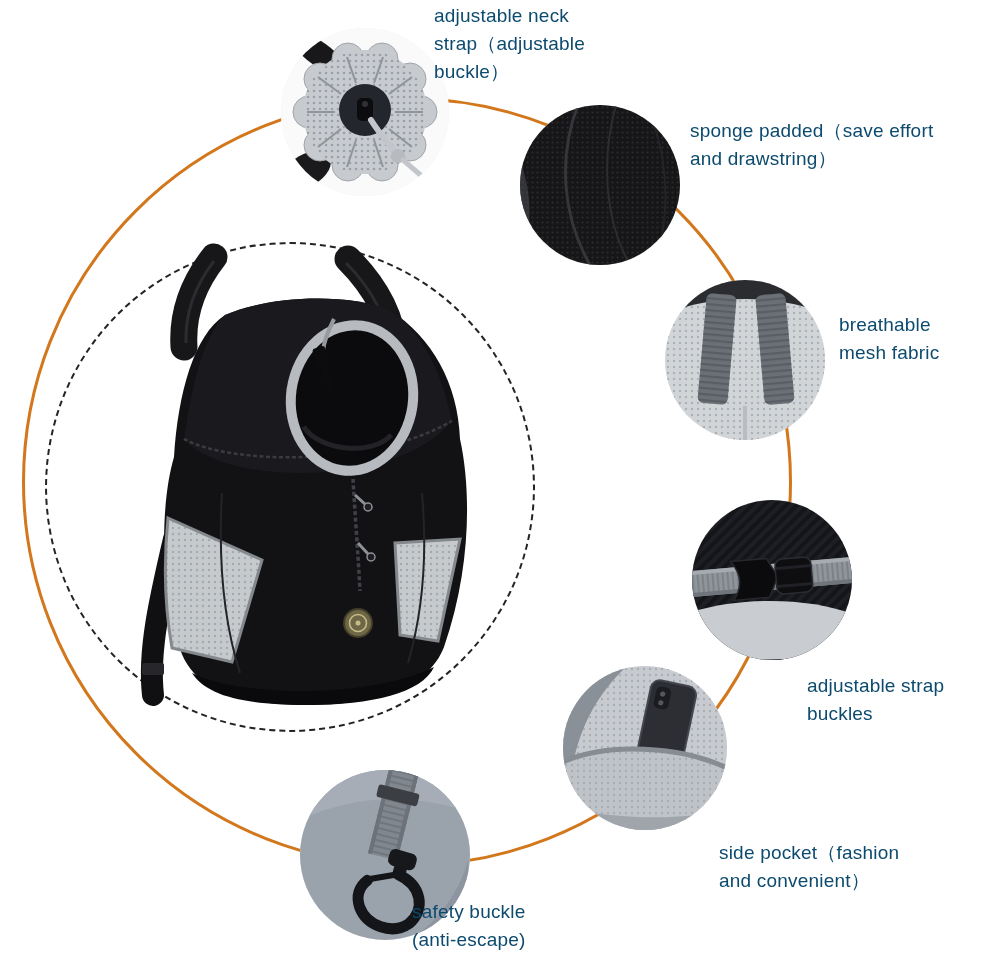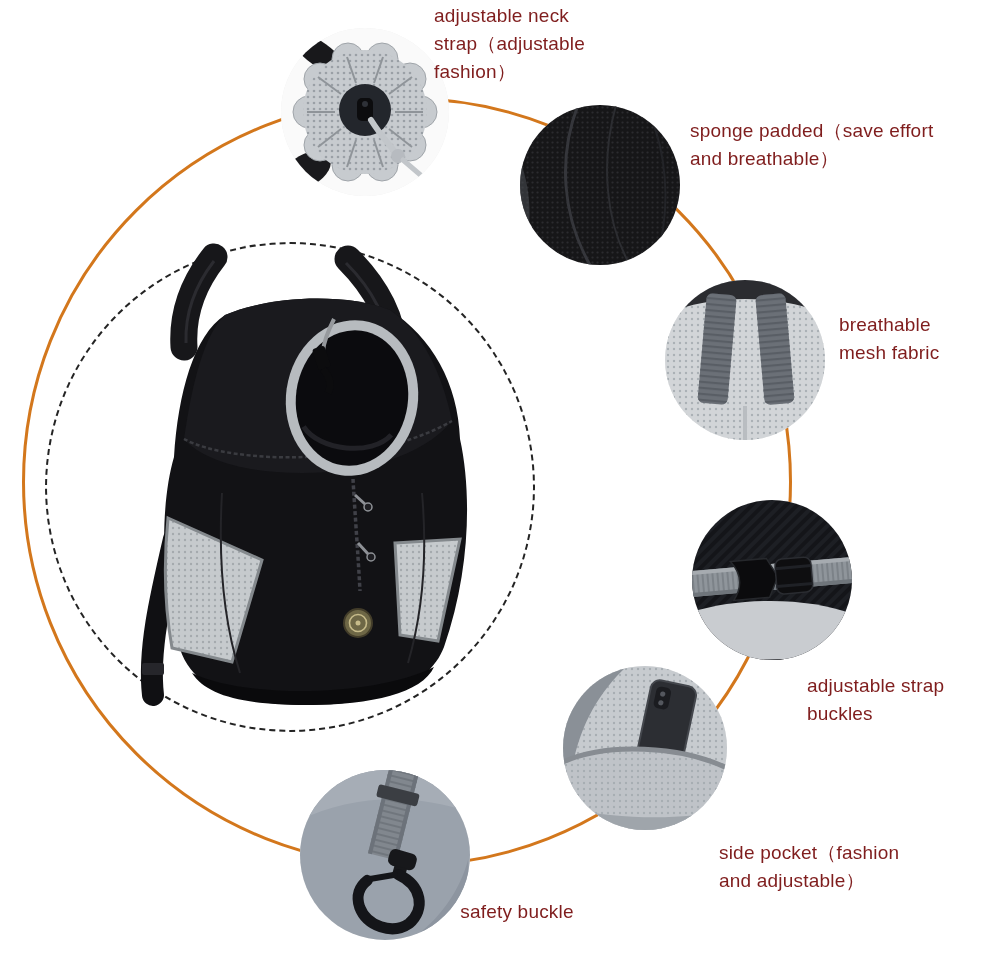--- a/index.html
+++ b/index.html
@@ -13,23 +13,23 @@
   }
   .dashed-ring{
     position:absolute;left:45px;top:242px;width:486px;height:486px;
     border:2px dashed #232323;border-radius:50%;z-index:1;
   }
   .product{position:absolute;left:122px;top:243px;width:360px;height:495px;z-index:2;}
   .photo{position:absolute;border-radius:50%;overflow:hidden;z-index:3;background:#eee;}
   .photo svg{display:block;}
   .label{
     position:absolute;z-index:4;font-size:19px;line-height:28px;font-weight:400;
-    color:#7f1d1d;letter-spacing:.2px;white-space:nowrap;
-  }
-  .label.center{text-align:center;white-space:normal;}
+    color:#0c4a6e;letter-spacing:.2px;white-space:nowrap;
+  }
+  .label.center{text-align:left;white-space:normal;}
 </style>
 </head>
 <body>
 
 <div class="stage">
 
   <div class="accent-ring"></div>
 
   <div class="dashed-ring"></div>
 
@@ -246,40 +246,41 @@
         <rect x="90" y="96" width="13" height="9" fill="#17181b"></rect>
         <path d="M96 104 C122 108 132 130 120 148 C107 164 80 162 68 146 C61 136 62 126 68 118" stroke="#141519" stroke-width="11" fill="none" stroke-linecap="round"></path>
         <path d="M70 116 L93 105" stroke="#141519" stroke-width="6" stroke-linecap="round"></path>
       </g>
     </svg>
   </div>
 
   <div class="label" style="left:434px;top:2px;">
     <div>adjustable neck</div>
     <div>strap（adjustable</div>
-    <div>fashion）</div>
+    <div>buckle）</div>
   </div>
 
   <div class="label" style="left:690px;top:117px;">
     <div>sponge padded（save effort</div>
-    <div>and breathable）</div>
+    <div>and drawstring）</div>
   </div>
 
   <div class="label" style="left:807px;top:672px;">
     <div>adjustable strap</div>
     <div>buckles</div>
   </div>
 
   <div class="label" style="left:839px;top:311px;">
     <div>breathable</div>
     <div>mesh fabric</div>
   </div>
 
   <div class="label" style="left:719px;top:839px;">
     <div>side pocket（fashion</div>
-    <div>and adjustable）</div>
+    <div>and convenient）</div>
   </div>
 
   <div class="label center" style="left:412px;top:898px;width:210px;">
     <div>safety buckle</div>
+    <div>(anti-escape)</div>
   </div>
 
 </div>
 
 </body></html>

